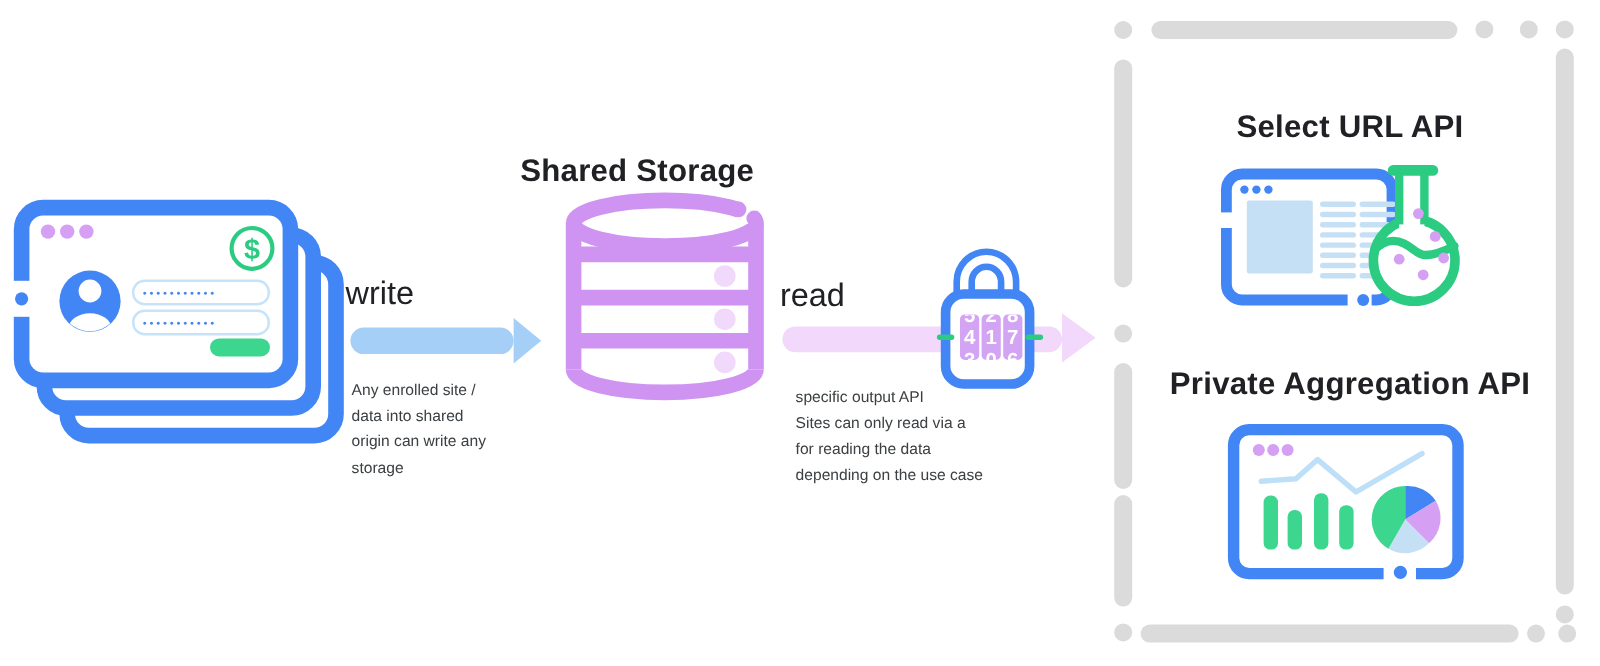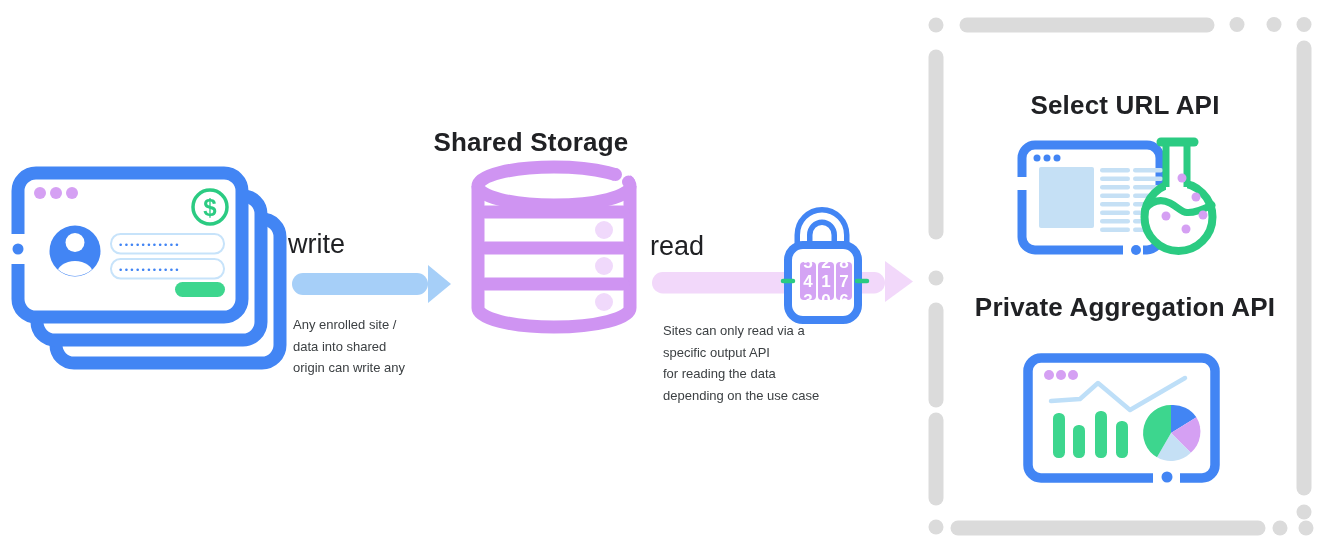--- a/index.html
+++ b/index.html
@@ -83,20 +83,21 @@
 
   <svg class="layer" style="left:290px;top:262px" width="165" height="44" viewBox="0 0 165 44">
     <rect x="2" y="11" width="136" height="22" rx="11" class="fAB"></rect>
     <polygon points="138,3 161,22 138,41" class="fAB"></polygon>
   </svg>
 
   <div class="caption" style="left:293px;top:314px;width:190px">
     <div>Any enrolled site /</div>
     <div>data into shared</div>
     <div>origin can write any</div>
+    <div>storage</div>
   </div>
 
   <div class="section-title" style="left:396px;top:127px;width:270px">Shared Storage</div>
 
   <svg class="layer" style="left:470px;top:158px" width="172" height="182" viewBox="0 0 172 182">
     <ellipse cx="84" cy="28" rx="76" ry="19" class="fW"></ellipse>
     <rect x="8" y="28" width="152" height="122" class="fW"></rect>
     <ellipse cx="84" cy="150" rx="76" ry="19" class="fW"></ellipse>
     <ellipse cx="84" cy="28" rx="76" ry="19" class="nf sLav" stroke-width="13"></ellipse>
     <circle cx="152" cy="19.5" r="9" class="fW"></circle>
@@ -148,22 +149,22 @@
           <text x="194" y="94" text-anchor="middle" class="digit">7</text>
           <text x="194" y="113" text-anchor="middle" class="digit">6</text>
         </g>
       </g>
       <path d="M133,88 H143" class="nf sG rc" stroke-width="4.5"></path>
       <path d="M207,88 H217" class="nf sG rc" stroke-width="4.5"></path>
     </g>
   </svg>
 
   <div class="caption" style="left:663px;top:320px;width:250px">
+    <div>specific output API</div>
     <div>Sites can only read via a</div>
-    <div>specific output API</div>
     <div>for reading the data</div>
     <div>depending on the use case</div>
   </div>
 
   <svg class="layer" style="left:925px;top:10px" width="400" height="535" viewBox="0 0 400 535">
     <g class="nf sGray rc" stroke-width="15">
       <path d="M42,15 H282"></path>
       <path d="M379,38 V478"></path>
       <path d="M33,518 H333"></path>
       <path d="M11,47 V222"></path>
@@ -226,21 +227,21 @@
       <g class="fDot">
         <circle cx="167" cy="43" r="4.5"></circle>
         <circle cx="181" cy="62" r="4.5"></circle>
         <circle cx="151" cy="81" r="4.5"></circle>
         <circle cx="171" cy="94" r="4.5"></circle>
         <circle cx="188" cy="80" r="4.5"></circle>
       </g>
     </g>
   </svg>
 
-  <div class="section-title" style="left:949px;top:292px;width:352px">Private Aggregation API</div>
+  <div class="section-title" style="left:949px;top:304px;width:352px">Private Aggregation API</div>
 
   <svg class="layer" style="left:1025px;top:350px" width="200" height="135" viewBox="0 0 200 135">
     <g>
       <rect x="3" y="8" width="187" height="120" rx="13" class="fW sB" stroke-width="9.5"></rect>
       <rect x="128" y="120" width="27" height="14" class="fW"></rect>
       <circle cx="142" cy="127" r="5.5" class="fB"></circle>
       <g>
         <circle cx="24" cy="25" r="5" class="fDot"></circle>
         <circle cx="36" cy="25" r="5" class="fDot"></circle>
         <circle cx="48" cy="25" r="5" class="fDot"></circle>

